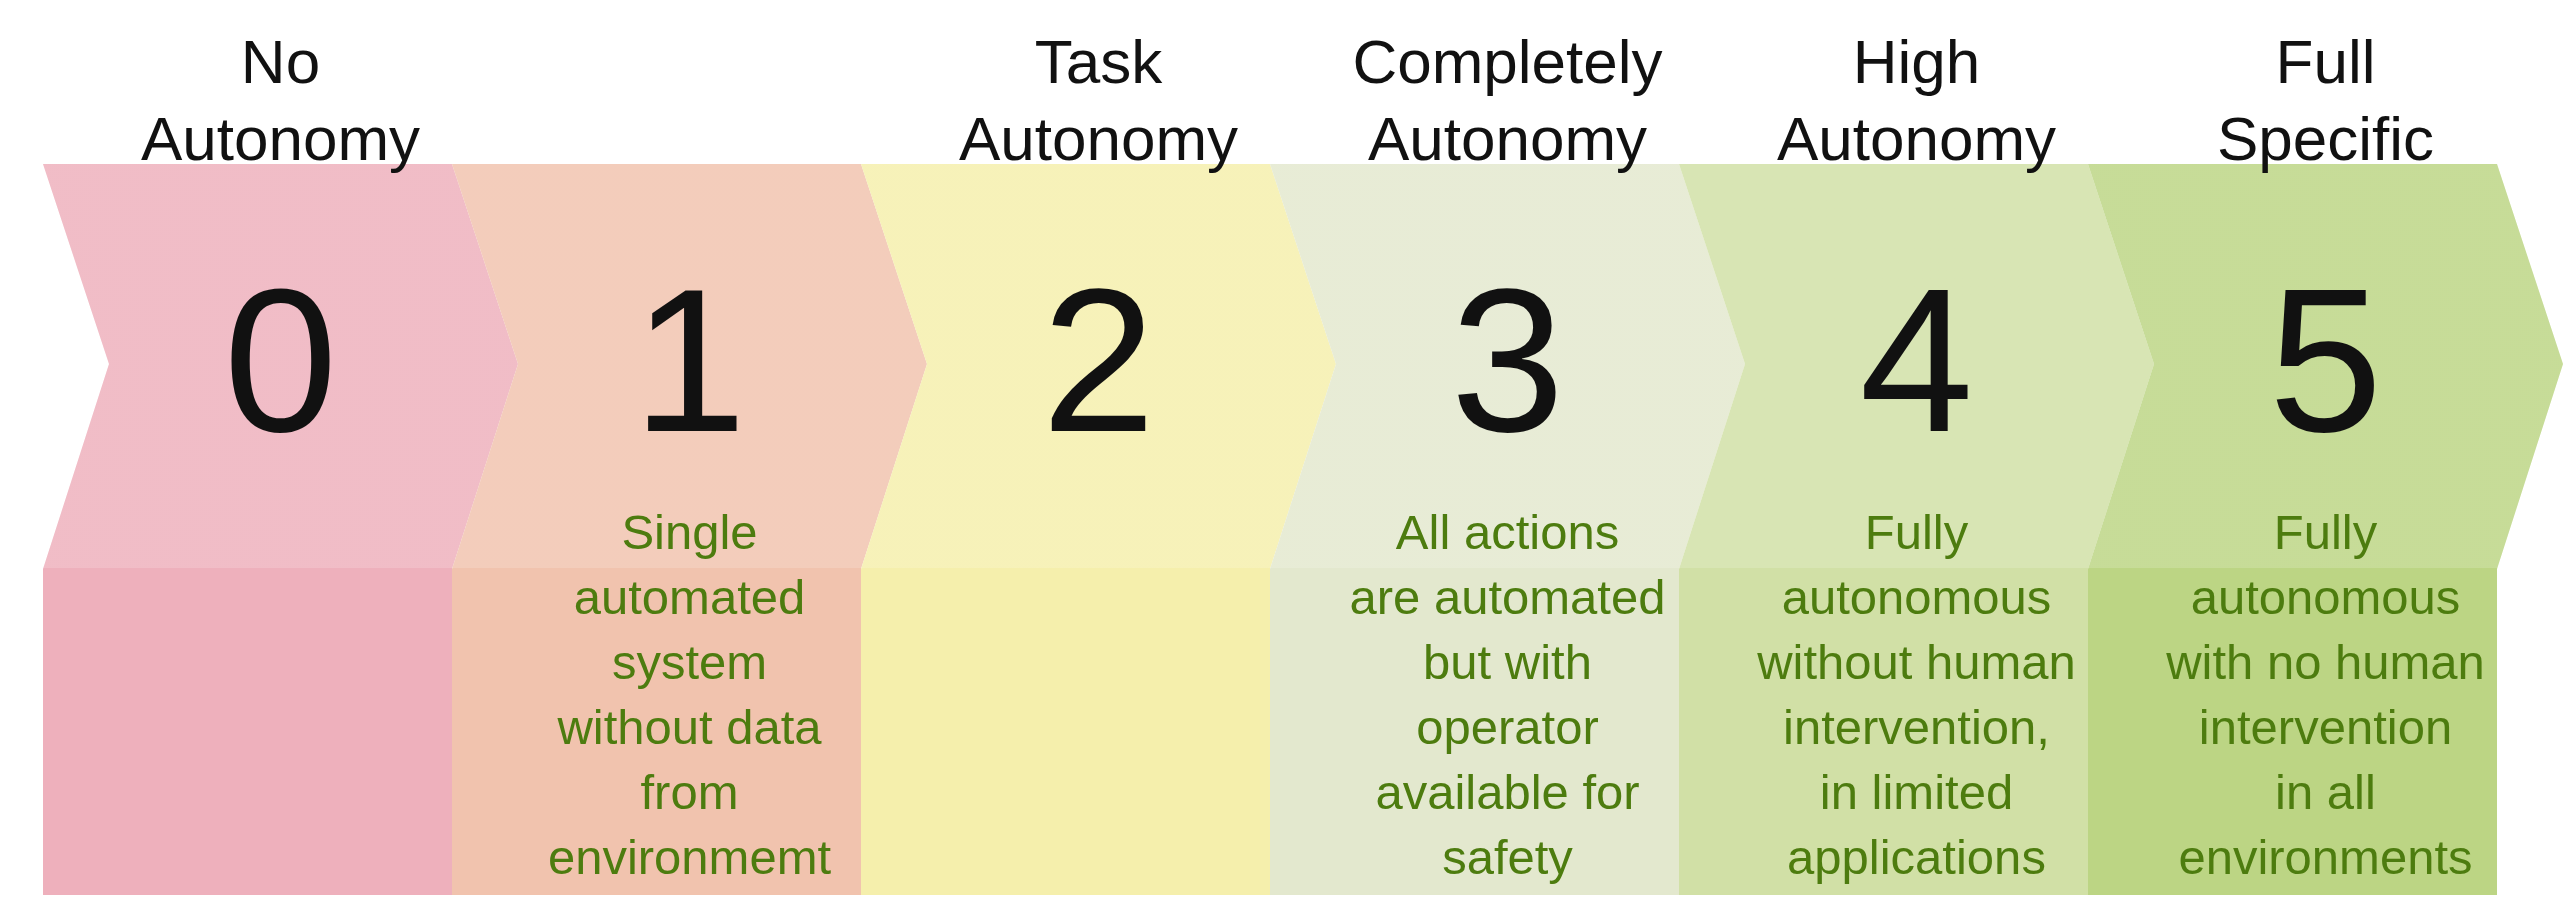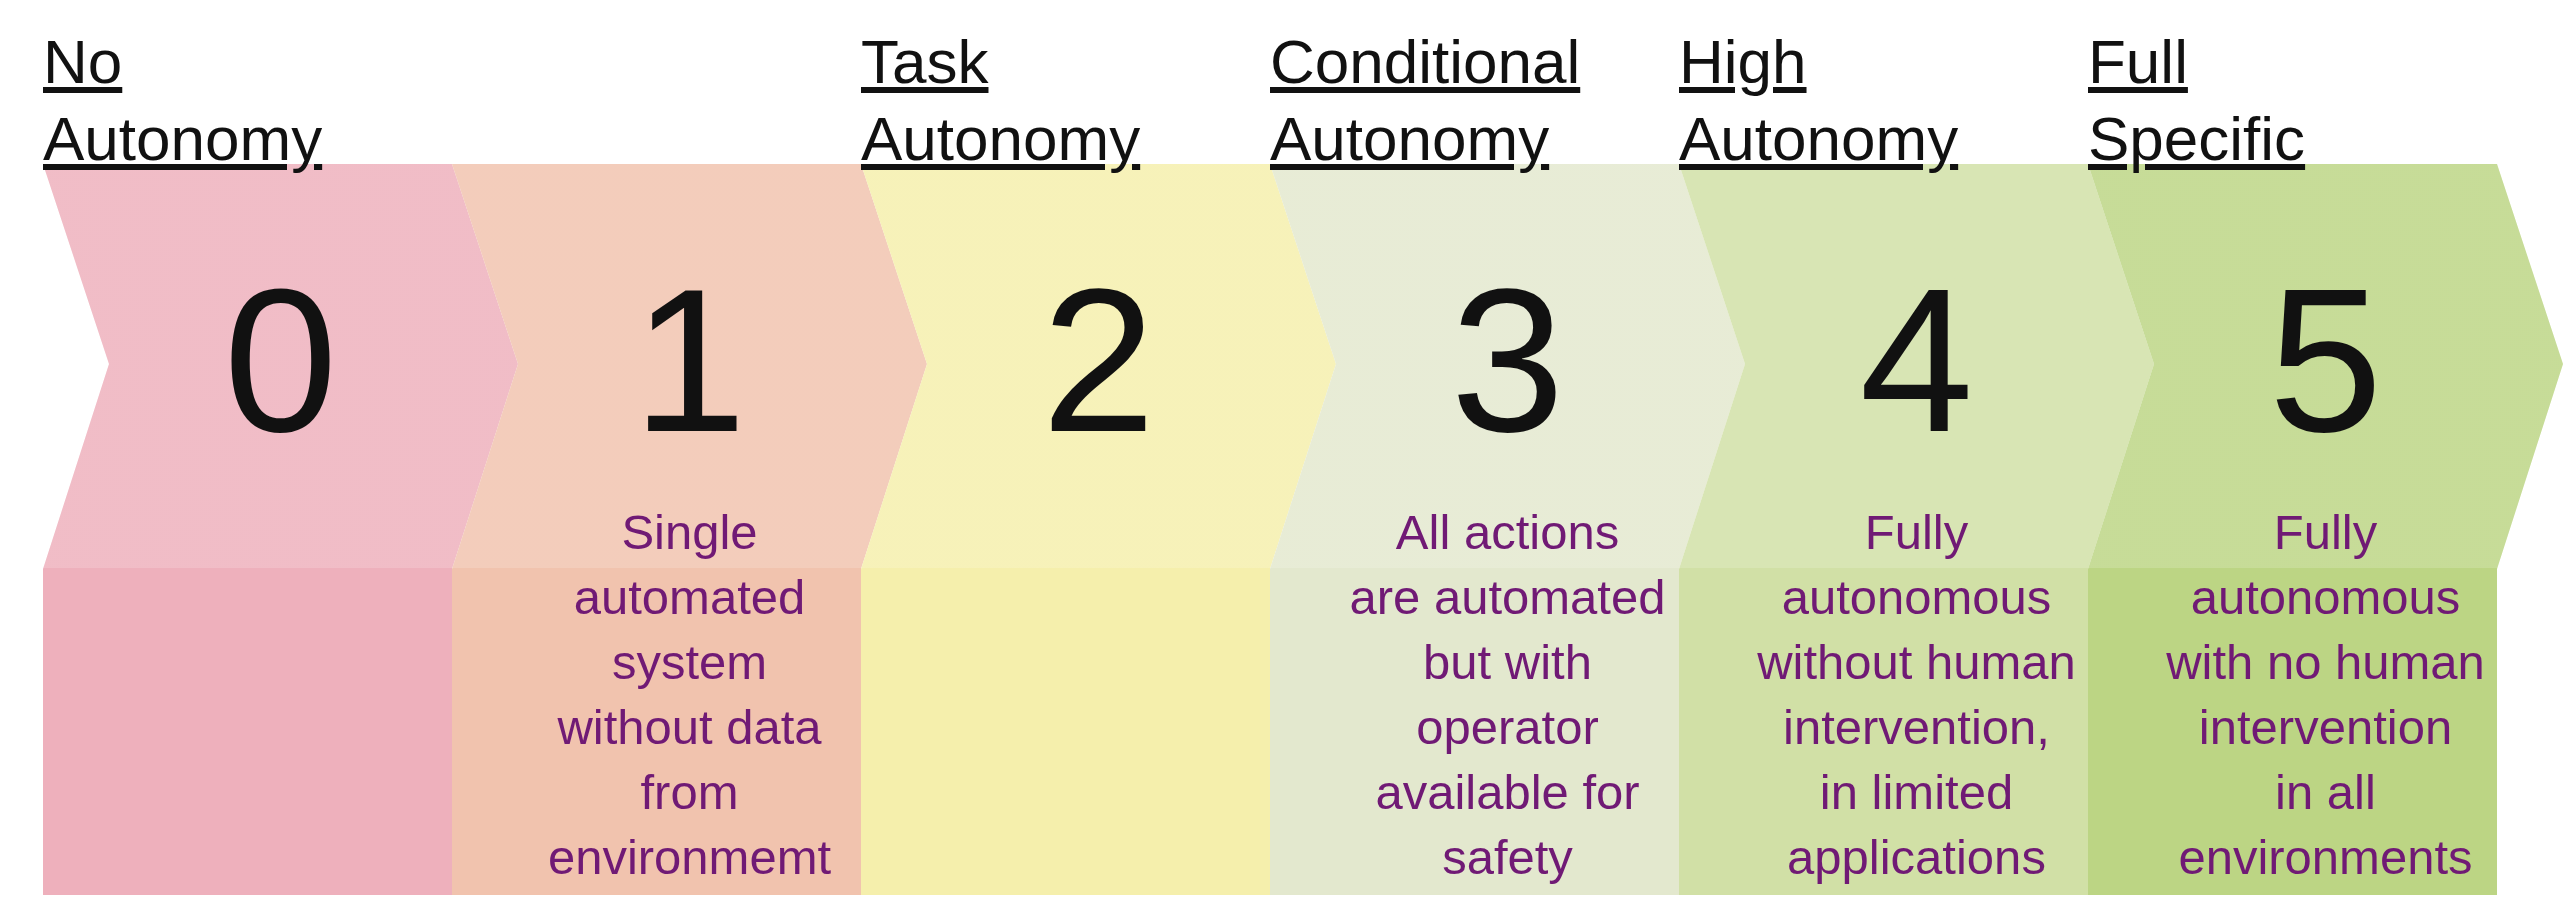--- a/index.html
+++ b/index.html
@@ -49,25 +49,25 @@
       0 731px,
       0 405px,
       66px 200px
     );
   }
   .title {
     position: absolute;
     top: 23px;
     left: 0;
     width: 475px;
+    text-align: center;
     font-size: 62px;
     line-height: 77px;
     white-space: pre-line;
     color: #111111;
-    text-decoration: underline;
   }
   .num {
     position: absolute;
     top: 164px;
     left: 0;
     width: 475px;
     height: 391px;
     display: flex;
     align-items: center;
     justify-content: center;
@@ -81,21 +81,21 @@
     left: 0;
     width: 475px;
     height: 391px;
     display: flex;
     align-items: center;
     justify-content: center;
     text-align: center;
     font-size: 49px;
     line-height: 65px;
     white-space: pre-line;
-    color: #701a75;
+    color: #4d7c0f;
   }
   
   .seg:nth-child(1) .desc { padding-top: 65px; height: 326px; }
 </style>
 </head>
 <body>
 
 <div class="diagram">
 
   <div class="seg" style="--i:0">
@@ -118,21 +118,21 @@
 
   <div class="seg" style="--i:2">
     <div class="chevron" style="--seg-color: #f5efac;"></div>
     <div class="title">Task
 Autonomy</div>
     <div class="num">2</div>
   </div>
 
   <div class="seg" style="--i:3">
     <div class="chevron" style="--seg-color: #e3e8ce;"></div>
-    <div class="title">Conditional
+    <div class="title">Completely
 Autonomy</div>
     <div class="num">3</div>
     <div class="desc">All actions
 are automated
 but with
 operator
 available for
 safety</div>
   </div>
 

